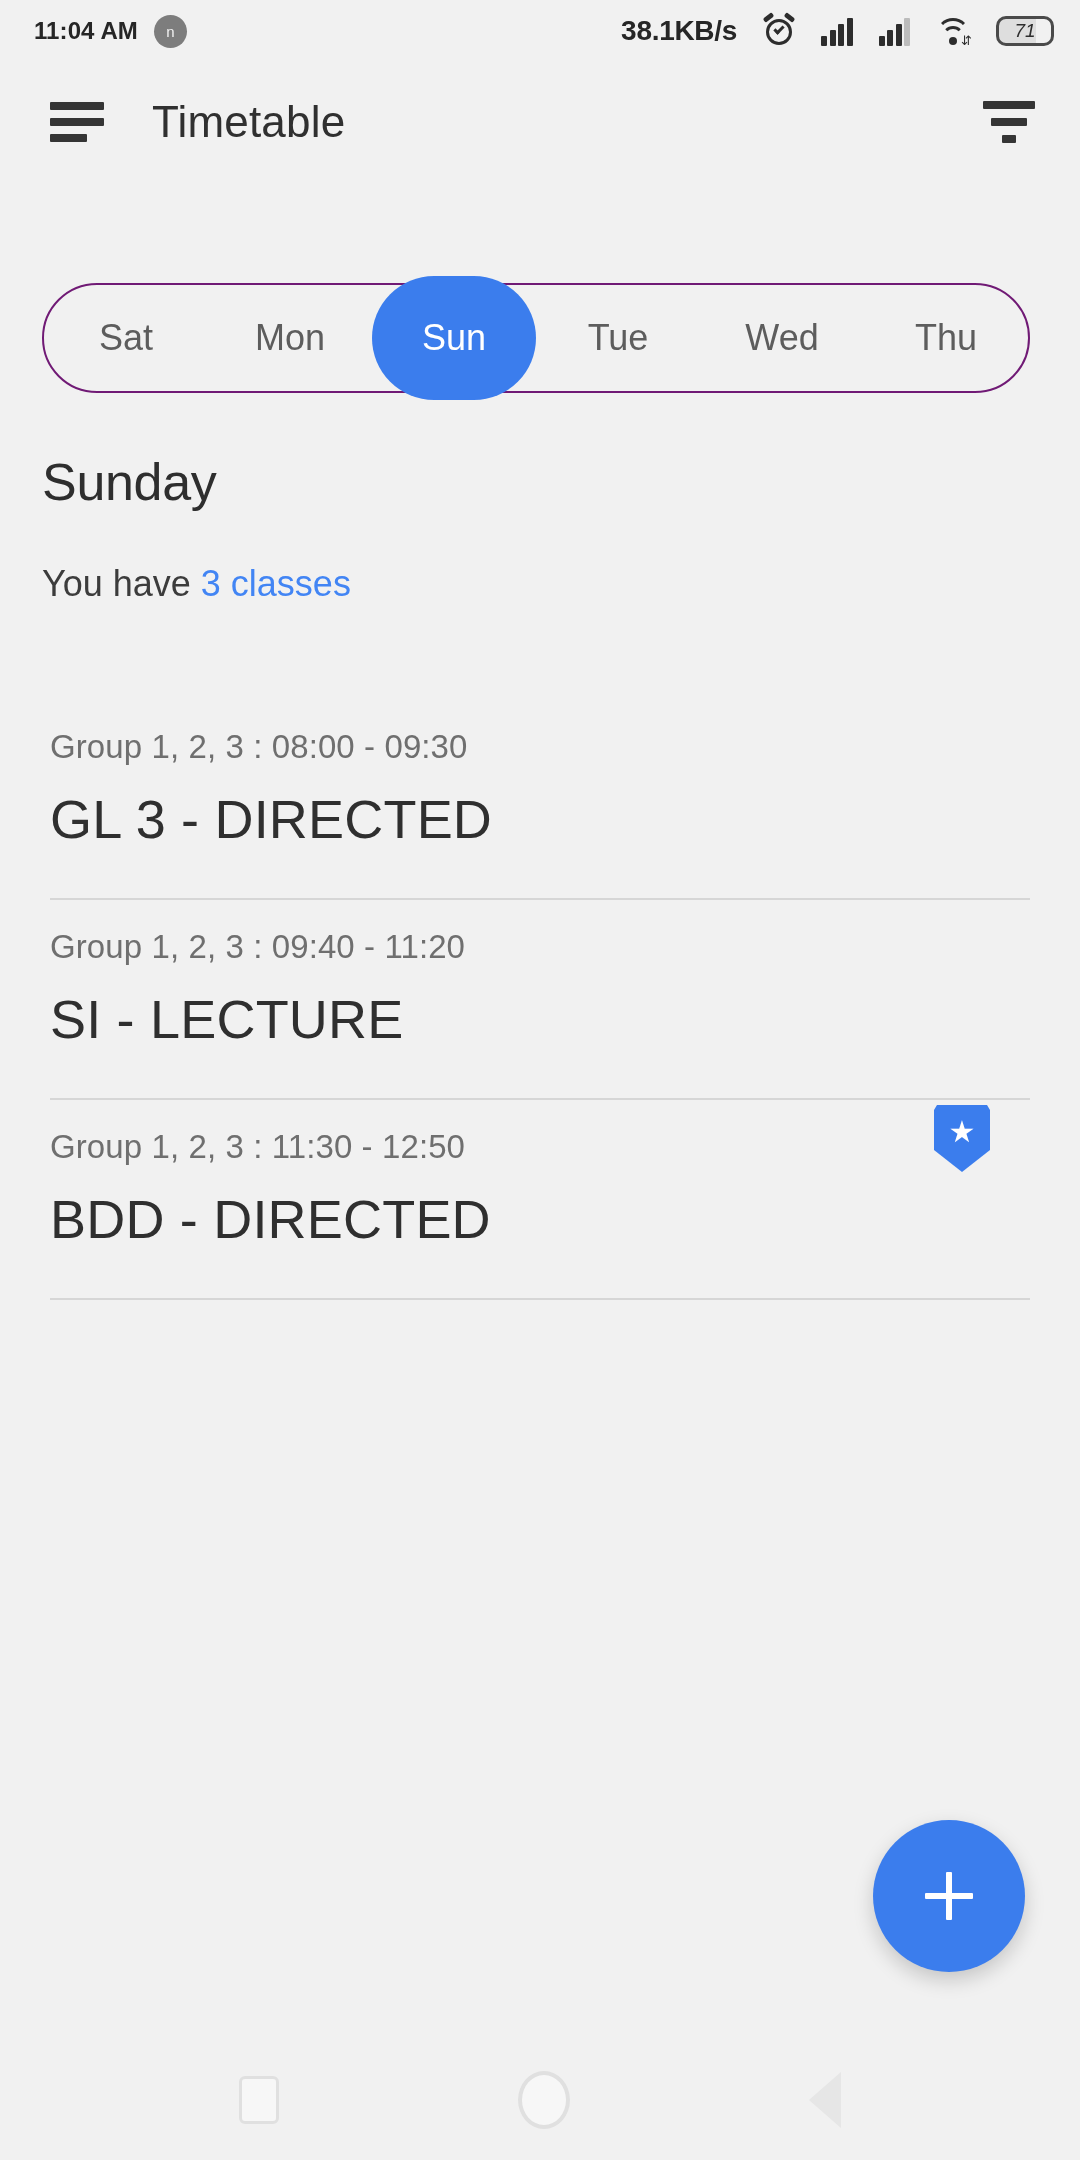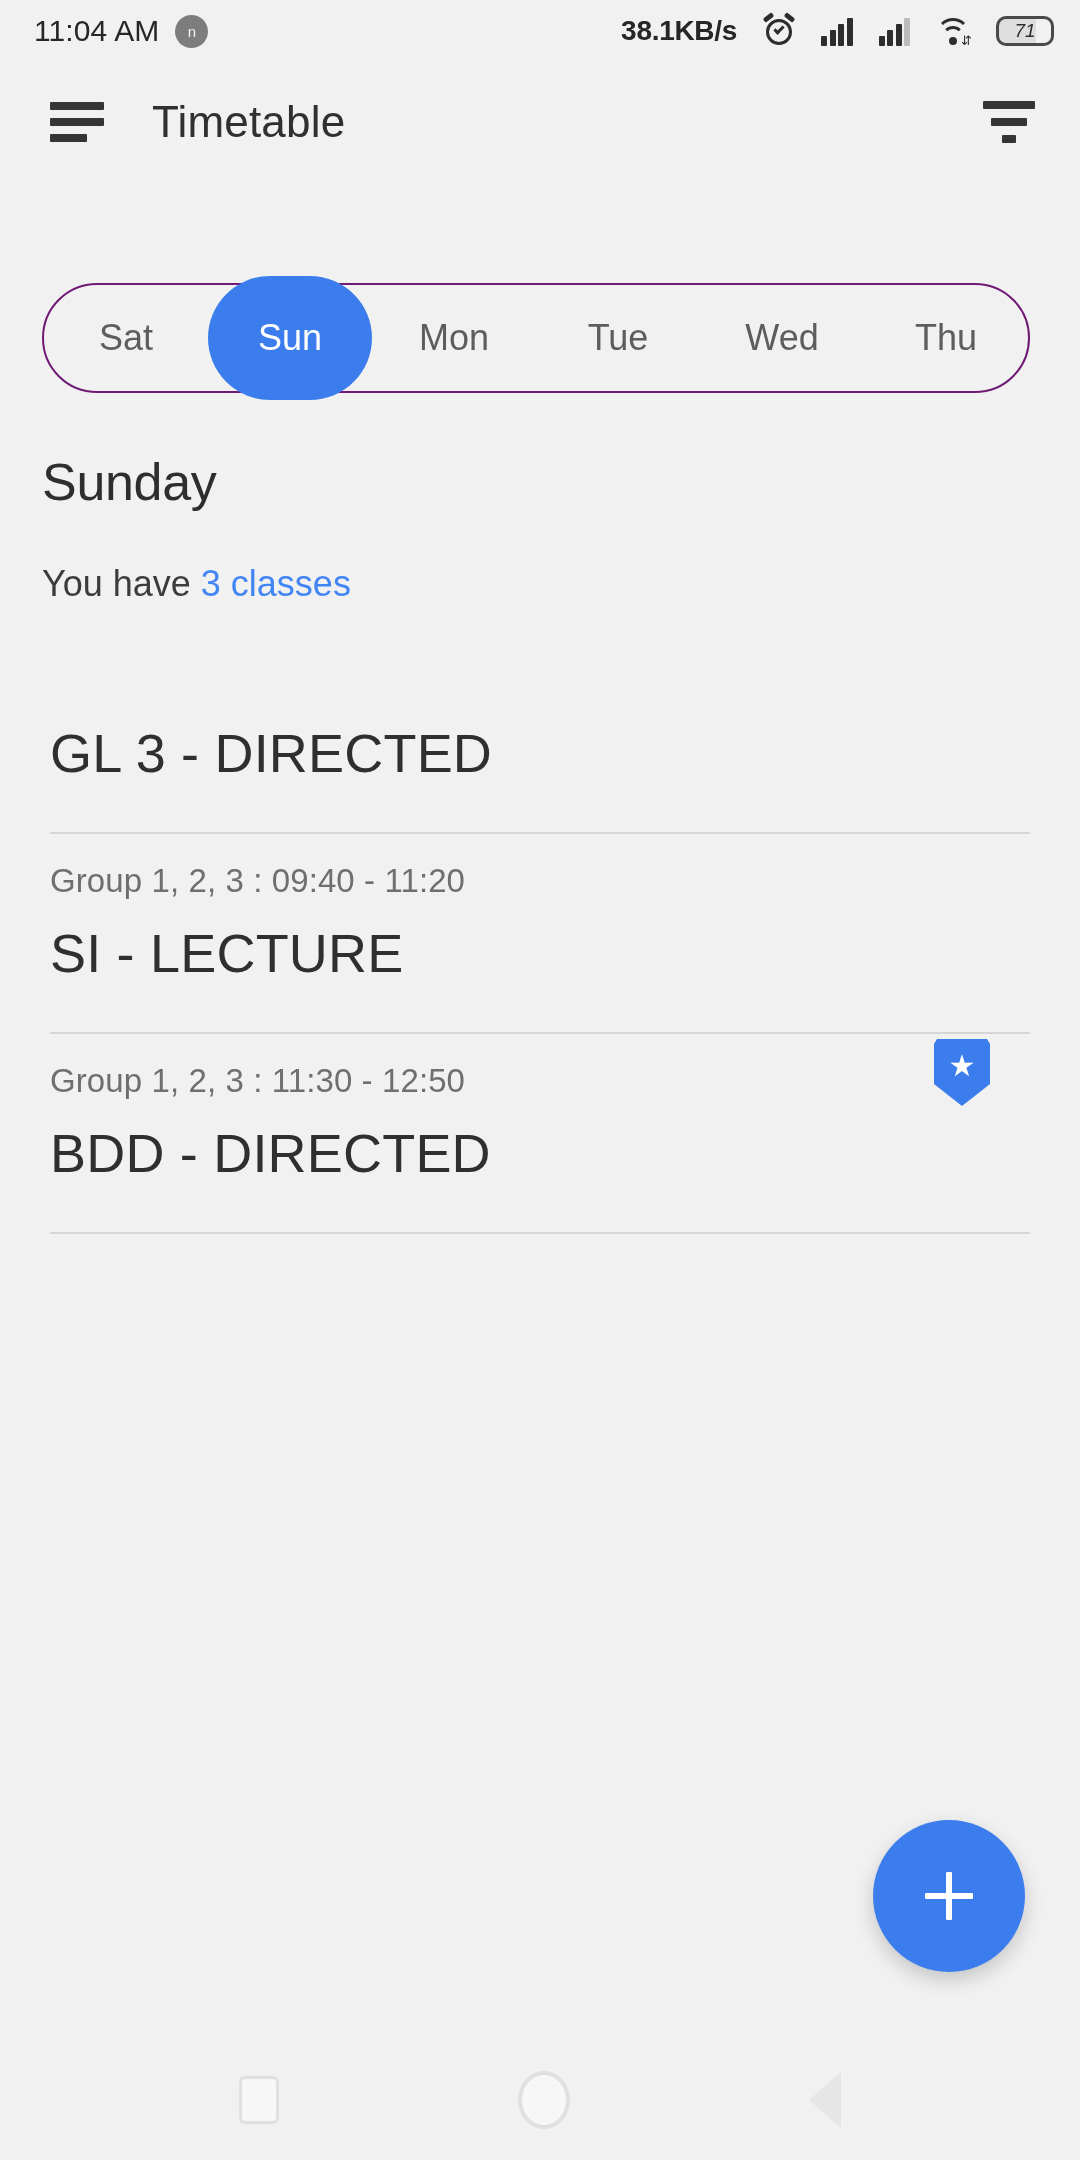--- a/index.html
+++ b/index.html
@@ -11,21 +11,21 @@
     overflow:hidden;
   }
 
   
   .statusbar{
     position:absolute; top:0; left:0; width:1080px; height:62px;
     display:flex; align-items:center; justify-content:space-between;
     padding:0 26px 0 34px;
   }
   .sb-left{ display:flex; align-items:center; gap:16px; }
-  .sb-clock{ font-size:30px; color:#262626; font-weight:400; letter-spacing:.1px; }
+  .sb-clock{ font-size:24px; color:#262626; font-weight:700; letter-spacing:.1px; }
   .sb-notif{
     width:33px; height:33px; border-radius:50%; background:#7d7d7d;
     color:#f1f1f1; font-size:15px; display:flex; align-items:center; justify-content:center;
   }
   .sb-right{ display:flex; align-items:center; gap:26px; }
   .sb-net{ font-size:28px; color:#262626; font-weight:bold; letter-spacing:-.3px; }
   .icon-alarm{ width:32px; height:32px; position:relative; }
   .icon-alarm .ring{
     position:absolute; left:3px; top:4px; width:26px; height:26px;
     border:3px solid #2d2d2d; border-radius:50%;
@@ -216,35 +216,36 @@
   <div class="appbar-title">Timetable</div>
   <div class="filter-icon">
     <i></i>
       <i></i>
       <i></i>
   </div>
 </div>
 
 <div class="daybar">
   <div class="day-chip">Sat</div>
+  <div class="day-chip">Mon</div>
   <div class="day-chip active">Sun</div>
-  <div class="day-chip">Mon</div>
   <div class="day-chip">Tue</div>
   <div class="day-chip">Wed</div>
   <div class="day-chip">Thu</div>
 </div>
 
 <div class="day-title">Sunday</div>
 <div class="subline">
   <span>You have </span><span class="count">3 classes</span>
 </div>
 
 <div class="class-list">
 
   <div class="class-item">
+    <div class="class-meta">Group 1, 2, 3  :  08:00 - 09:30</div>
     <div class="class-name">GL 3 - DIRECTED</div>
   </div>
   <div class="divider"></div>
 
   <div class="class-item">
     <div class="class-meta">Group 1, 2, 3  :  09:40 - 11:20</div>
     <div class="class-name">SI - LECTURE</div>
   </div>
   <div class="divider"></div>
 

